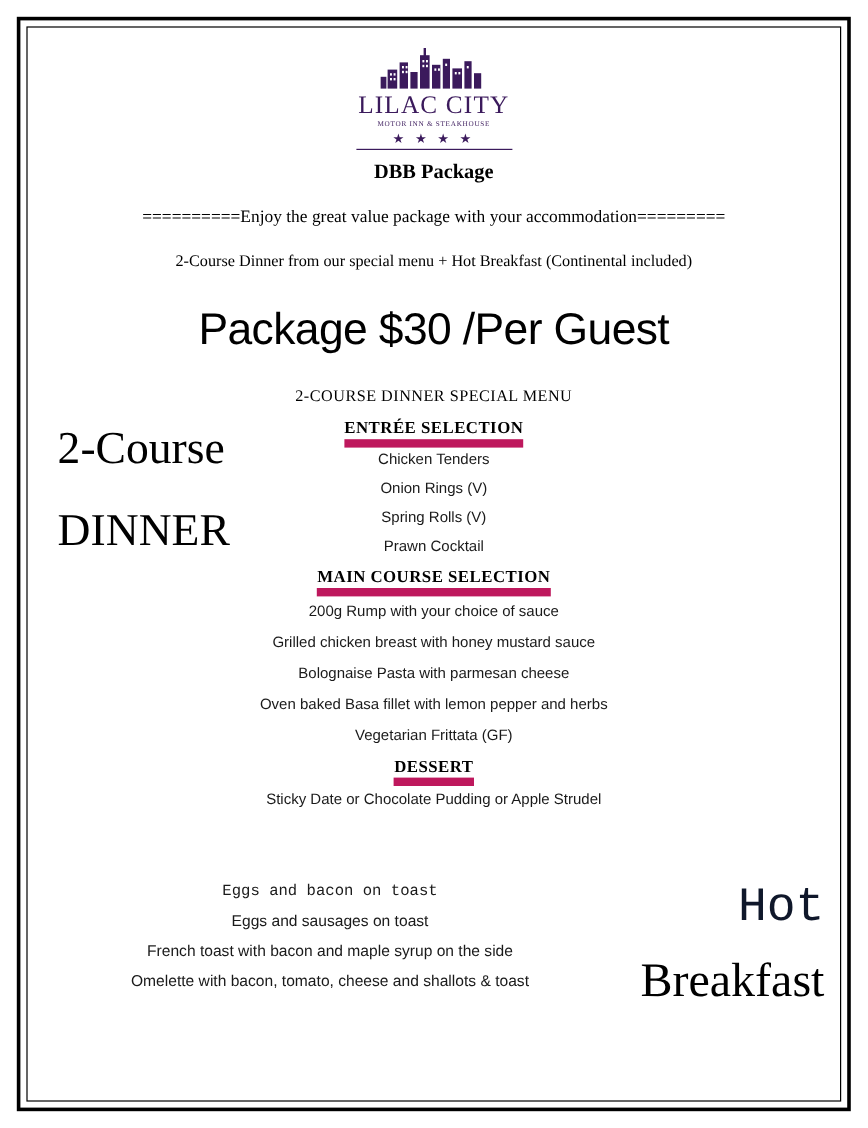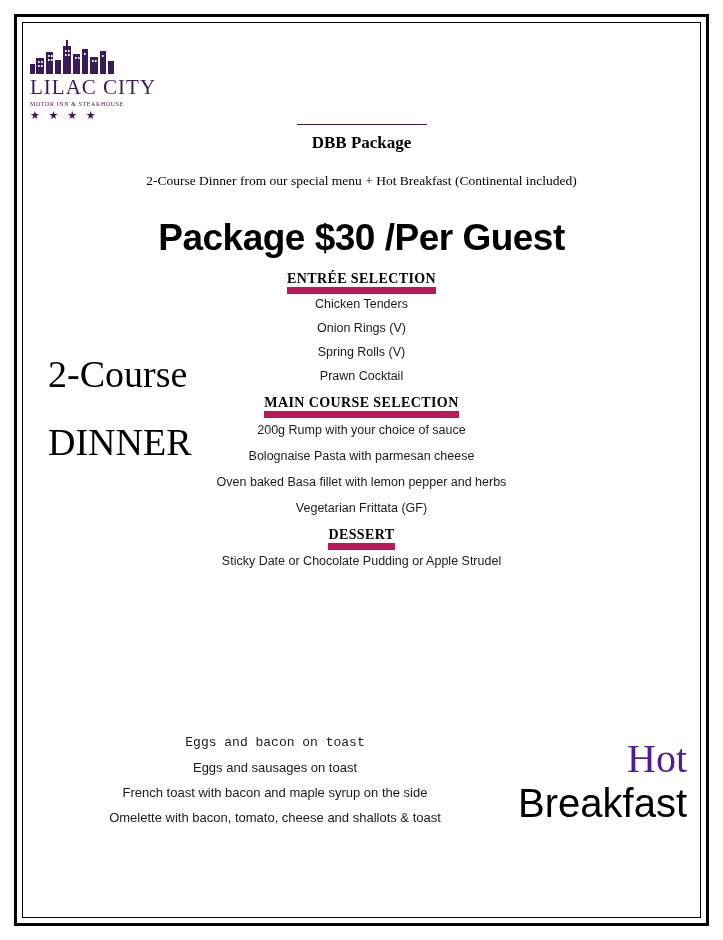--- a/index.html
+++ b/index.html
@@ -49,21 +49,21 @@
     top: 30px;
     right: 30px;
     bottom: 30px;
     box-sizing: border-box;
     overflow: hidden;
   }
 
   
   .logo-block {
     margin-top: 10px;
-    text-align: left;
+    text-align: center;
   }
   .logo-svg-wrap {
     display: block;
     margin: 0 auto;
     line-height: 0;
   }
   .logo-name {
     font-family: "Liberation Serif", serif;
     font-size: 21px;
     letter-spacing: 1px;
@@ -111,21 +111,21 @@
   .subline {
     text-align: center;
     font-family: "Liberation Serif", serif;
     font-size: 13.5px;
     margin-top: 20px;
     color: #000;
   }
   .price {
     text-align: center;
     font-family: "Liberation Sans", sans-serif;
-    font-weight: bold;
+    font-weight: normal;
     font-size: 37px;
     margin-top: 28px;
     letter-spacing: -0.5px;
     color: #000;
   }
 
   
   .menu-title {
     text-align: center;
     font-family: "Liberation Serif", serif;
@@ -195,31 +195,31 @@
     font-family: "Liberation Sans", sans-serif;
     font-size: 13px;
     color: #1a1a1a;
     margin-top: 10px;
   }
   .bf-item.first { margin-top: 0; font-family: Liberation Mono, monospace; }
   .label-hot {
     position: absolute;
     right: 6px;
     top: 0px;
-    font-family: Liberation Serif, serif;
+    font-family: Liberation Mono, monospace;
     font-size: 40px;
-    color: #4c1d95;
+    color: #0f172a;
     text-align: right;
     width: 230px;
   }
   .label-breakfast {
     position: absolute;
     right: 6px;
-    top: 46px;
-    font-family: Liberation Sans, sans-serif;
+    top: 58px;
+    font-family: Liberation Serif, serif;
     font-size: 40px;
     color: #000;
     text-align: right;
     width: 230px;
   }
 </style>
 </head>
 <body>
 
 <div class="page">
@@ -267,38 +267,41 @@
         </svg>
       </div>
       <div class="logo-name">LILAC CITY</div>
       <div class="logo-sub">MOTOR INN &amp; STEAKHOUSE</div>
       <div class="logo-stars">★ ★ ★ ★</div>
       <div class="logo-rule"></div>
     </div>
 
     <div class="pkg-title">DBB Package</div>
 
+    <div class="tagline">==========Enjoy the great value package with your accommodation=========</div>
 
     <div class="subline">2-Course Dinner from our special menu + Hot Breakfast (Continental included)</div>
 
     <div class="price">Package $30 /Per Guest</div>
 
+    <div class="menu-title">2-COURSE DINNER SPECIAL MENU</div>
 
     <div class="section-head">
       <span>ENTRÉE SELECTION</span>
     </div>
     <div class="menu-item">Chicken Tenders</div>
     <div class="menu-item">Onion Rings (V)</div>
     <div class="menu-item">Spring Rolls (V)</div>
     <div class="menu-item">Prawn Cocktail</div>
 
     <div class="section-head">
       <span>MAIN COURSE SELECTION</span>
     </div>
     <div class="menu-item mc">200g Rump with your choice of sauce</div>
+    <div class="menu-item mc">Grilled chicken breast with honey mustard sauce</div>
     <div class="menu-item mc">Bolognaise Pasta with parmesan cheese</div>
     <div class="menu-item mc">Oven baked Basa fillet with lemon pepper and herbs</div>
     <div class="menu-item mc">Vegetarian Frittata (GF)</div>
 
     <div class="section-head">
       <span>DESSERT</span>
     </div>
     <div class="menu-item dessert">Sticky Date or Chocolate Pudding or Apple Strudel</div>
 
     <div class="side-label label-2course">2-Course</div>

